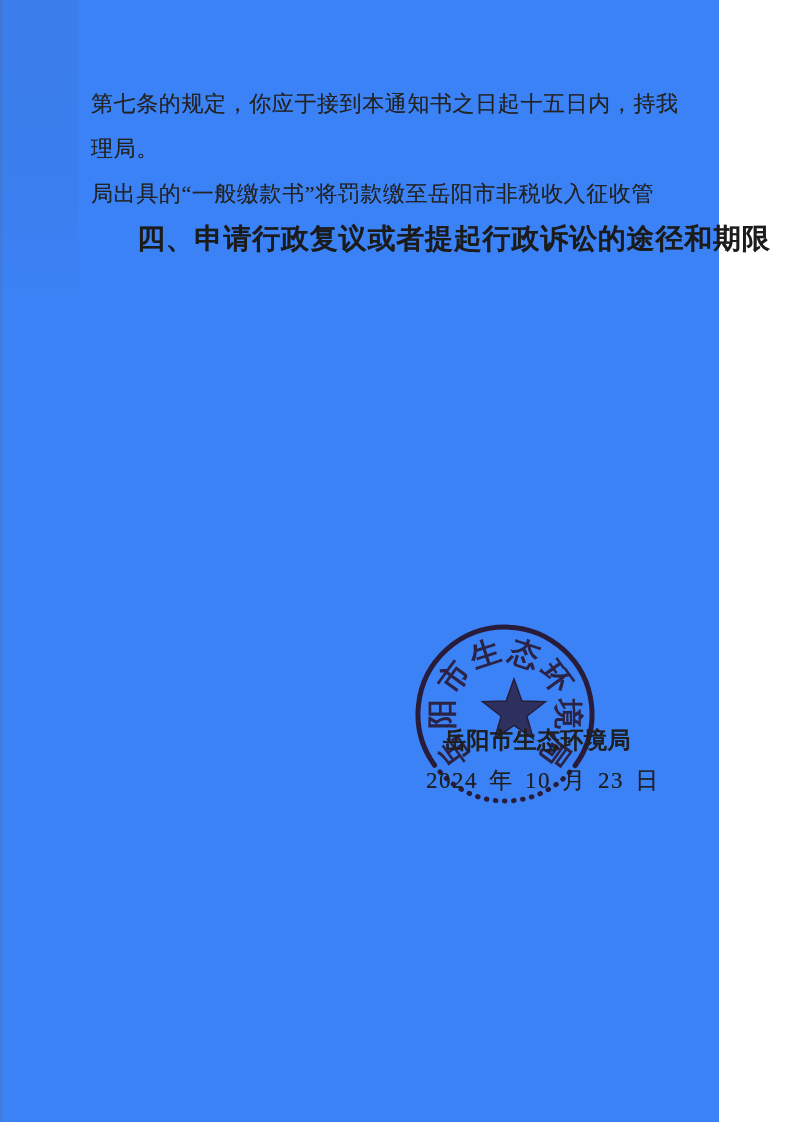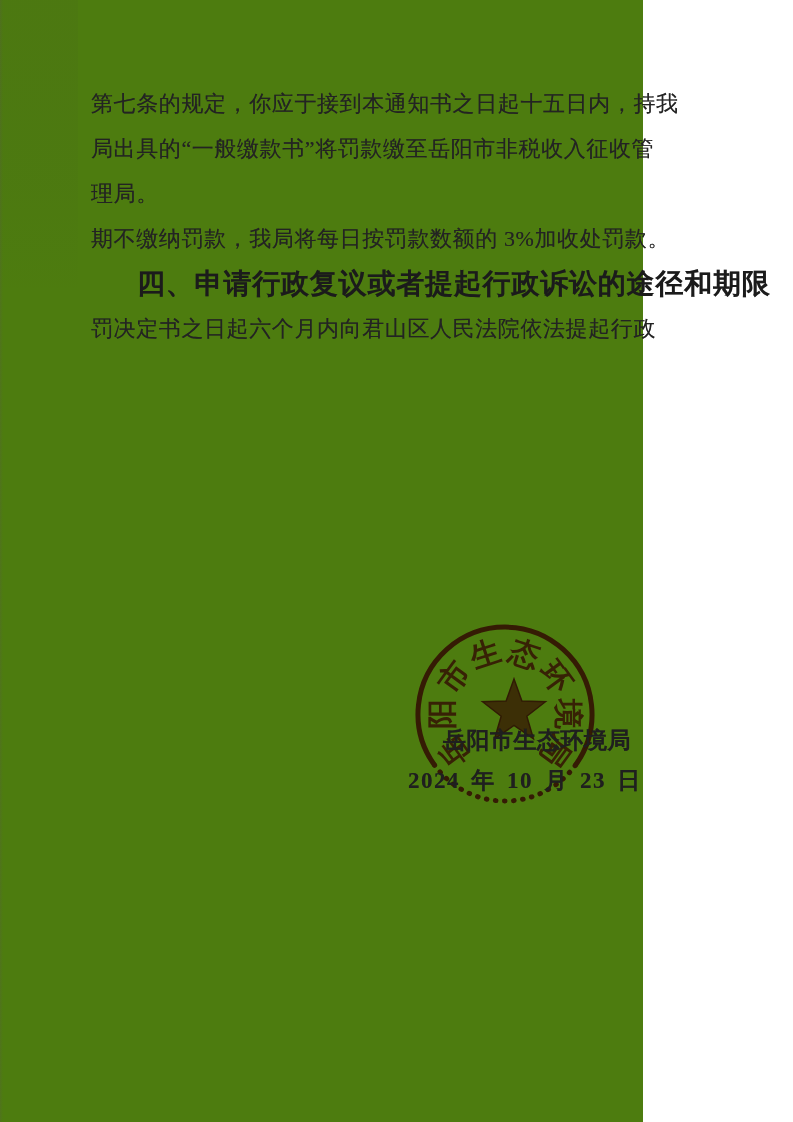--- a/index.html
+++ b/index.html
@@ -1,22 +1,22 @@
 <!DOCTYPE html>
 <html><head>
 <meta charset="utf-8">
 <style>
   * { margin: 0; padding: 0; box-sizing: border-box; }
   html, body { width: 793px; height: 1122px; overflow: hidden; }
   body { background: #ffffff; font-family: "Liberation Serif", serif; }
 
   .page {
     position: relative;
-    width: 643px; height: 1122px;
-    background: #4d7c0f;
+    width: 719px; height: 1122px;
+    background: #3b82f6;
   }
 
   
   .scan-band {
     position: absolute; left: 0; top: 0;
     width: 78px; height: 300px;
     background: linear-gradient(180deg, rgba(60,55,50,0.055) 0%, rgba(60,55,50,0.04) 60%, rgba(60,55,50,0) 100%);
     pointer-events: none;
   }
   .scan-edge {
@@ -50,23 +50,23 @@
   
   .signature {
     position: absolute; left: 410px; top: 725px;
     font-size: 23px; letter-spacing: 0.5px;
     color: #1f1f1f; font-weight: 600;
     white-space: nowrap; z-index: 3;
     text-shadow: 0 0 0.4px rgba(30,30,30,0.6);
     margin-left: 33px;
   }
   .date {
-    position: absolute; left: 408px; top: 765px;
+    position: absolute; left: 426px; top: 765px;
     font-size: 23px; letter-spacing: 1.5px; word-spacing: 4px;
-    color: #1f1f1f; font-weight: 700;
+    color: #1f1f1f; font-weight: 400;
     white-space: nowrap; z-index: 3;
     text-shadow: 0 0 0.4px rgba(30,30,30,0.6);
   }
 
   
   .seal {
     position: absolute; left: 405px; top: 614px;
     width: 200px; height: 200px;
     z-index: 2;
     mix-blend-mode: multiply;
@@ -84,25 +84,23 @@
 </head>
 <body>
 
 <div class="page">
 
   <div class="scan-band"></div>
   <div class="scan-edge"></div>
 
   <div class="body-text">
     <div class="line">第七条的规定，你应于接到本通知书之日起十五日内，持我</div>
+    <div class="line">理局。</div>
     <div class="line">局出具的“一般缴款书”将罚款缴至岳阳市非税收入征收管</div>
-    <div class="line">理局。</div>
-    <div class="line">期不缴纳罚款，我局将每日按罚款数额的 3%加收处罚款。</div>
     <div class="line indent heading">四、申请行政复议或者提起行政诉讼的途径和期限</div>
-    <div class="line">罚决定书之日起六个月内向君山区人民法院依法提起行政</div>
   </div>
 
   <svg class="seal" viewBox="0 0 200 200" aria-hidden="true">
 
     <path class="ring-solid" d="M 29.6 151.2 A 87 87 0 1 1 170.4 151.2" stroke="#a8272d"></path>
 
     <path class="ring-dotted" d="M 170.4 151.2 A 87 87 0 0 1 29.6 151.2" stroke="#a8272d"></path>
 
     <path class="star" d="M109,65 L116.9,87.1 L140.4,87.8 L121.8,102.2 L128.4,124.7 L109,111.5 L89.6,124.7 L96.2,102.2 L77.6,87.8 L101.1,87.1 Z" fill="#bb3a40"></path>
 

